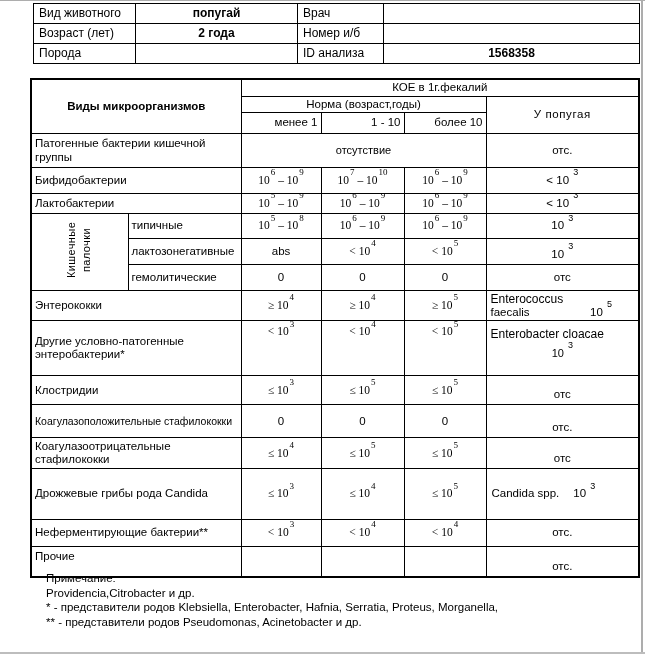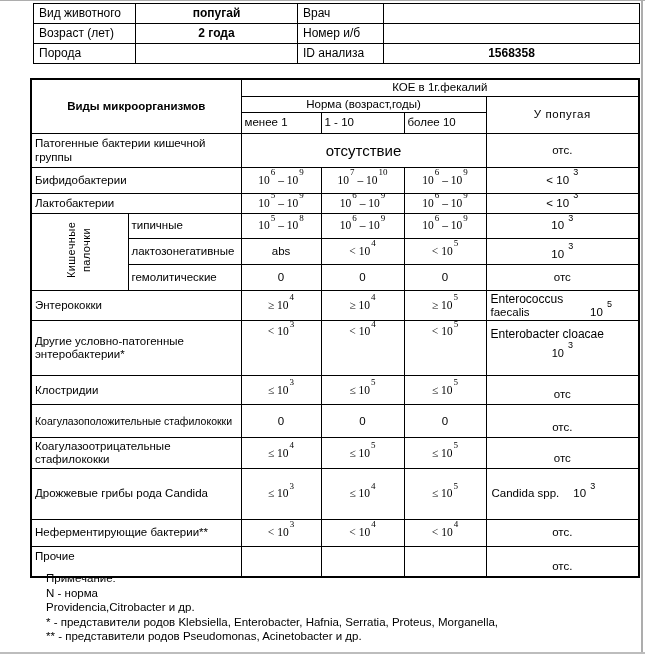--- a/index.html
+++ b/index.html
@@ -20,21 +20,21 @@
   .info td { height:20px; font-size:12px; padding:1px 5px; line-height:1.1; }
   .info .lbl { text-align:left; }
   .info .val { text-align:center;font-weight:bold; }
   .bold { font-weight:bold; }
 
   
   .main { position:absolute; left:30px; top:78px; width:608px; border:2px solid #000; }
   .main td { font-size:11.5px; line-height:1.18; padding:1px 3px; }
   .species-h { font-weight:bold; font-size:13px; text-align:center; }
   .hdr { text-align:center; font-size:11px; padding:0; }
-  .hdr-age { text-align:left; font-size:11.5px; }
+  .hdr-age { text-align:right; font-size:11.5px; }
   .result-h { text-align:center; font-size:10.5px; letter-spacing:0.6px; }
 
   .name { text-align:left; }
   .norm { font-family:"Liberation Serif", serif; font-size:13.5px; text-align:center; padding:0; }
   .sm   { font-size:10px; text-align:center; padding:0; }
   .res  { font-size:11px; text-align:center; padding:0; }
   .low  { vertical-align:bottom; padding-bottom:3px !important; }
 
   sup { font-size:9px; line-height:0; position:relative; top:-4px; margin-left:1px; }
 
@@ -107,21 +107,21 @@
     <td class="result-h" rowspan="2">У попугая</td>
   </tr>
   <tr style="height:21px">
     <td class="hdr-age">менее 1</td>
     <td class="hdr-age">1 - 10</td>
     <td class="hdr-age">более 10</td>
   </tr>
 
   <tr style="height:34px">
     <td class="name" colspan="2">Патогенные бактерии кишечной группы</td>
-    <td class="sm" colspan="3" style="font-size:15px">отсутствие</td>
+    <td class="sm" colspan="3" style="font-size:11px">отсутствие</td>
     <td class="res">отс.</td>
   </tr>
 
   <tr style="height:26px">
     <td class="name" colspan="2">Бифидобактерии</td>
     <td class="norm">10<sup>6</sup> – 10<sup>9</sup></td>
     <td class="norm">10<sup>7</sup> – 10<sup>10</sup></td>
     <td class="norm">10<sup>6</sup> – 10<sup>9</sup></td>
     <td class="res">&lt; 10 <sup>3</sup></td>
   </tr>
@@ -234,17 +234,16 @@
     <td class="norm"></td>
     <td class="norm"></td>
     <td class="norm"></td>
     <td class="res low">отс.</td>
   </tr>
 </tbody>
   </table>
 
 <div class="notes">
   <div>Примечание:</div>
-  <div>N - норма</div>
   <div>Providencia,Citrobacter и др.</div>
   <div>* - представители родов Klebsiella, Enterobacter, Hafnia, Serratia, Proteus, Morganella,</div>
   <div>** - представители родов Pseudomonas, Acinetobacter и др.</div>
 </div>
 
 </body></html>

